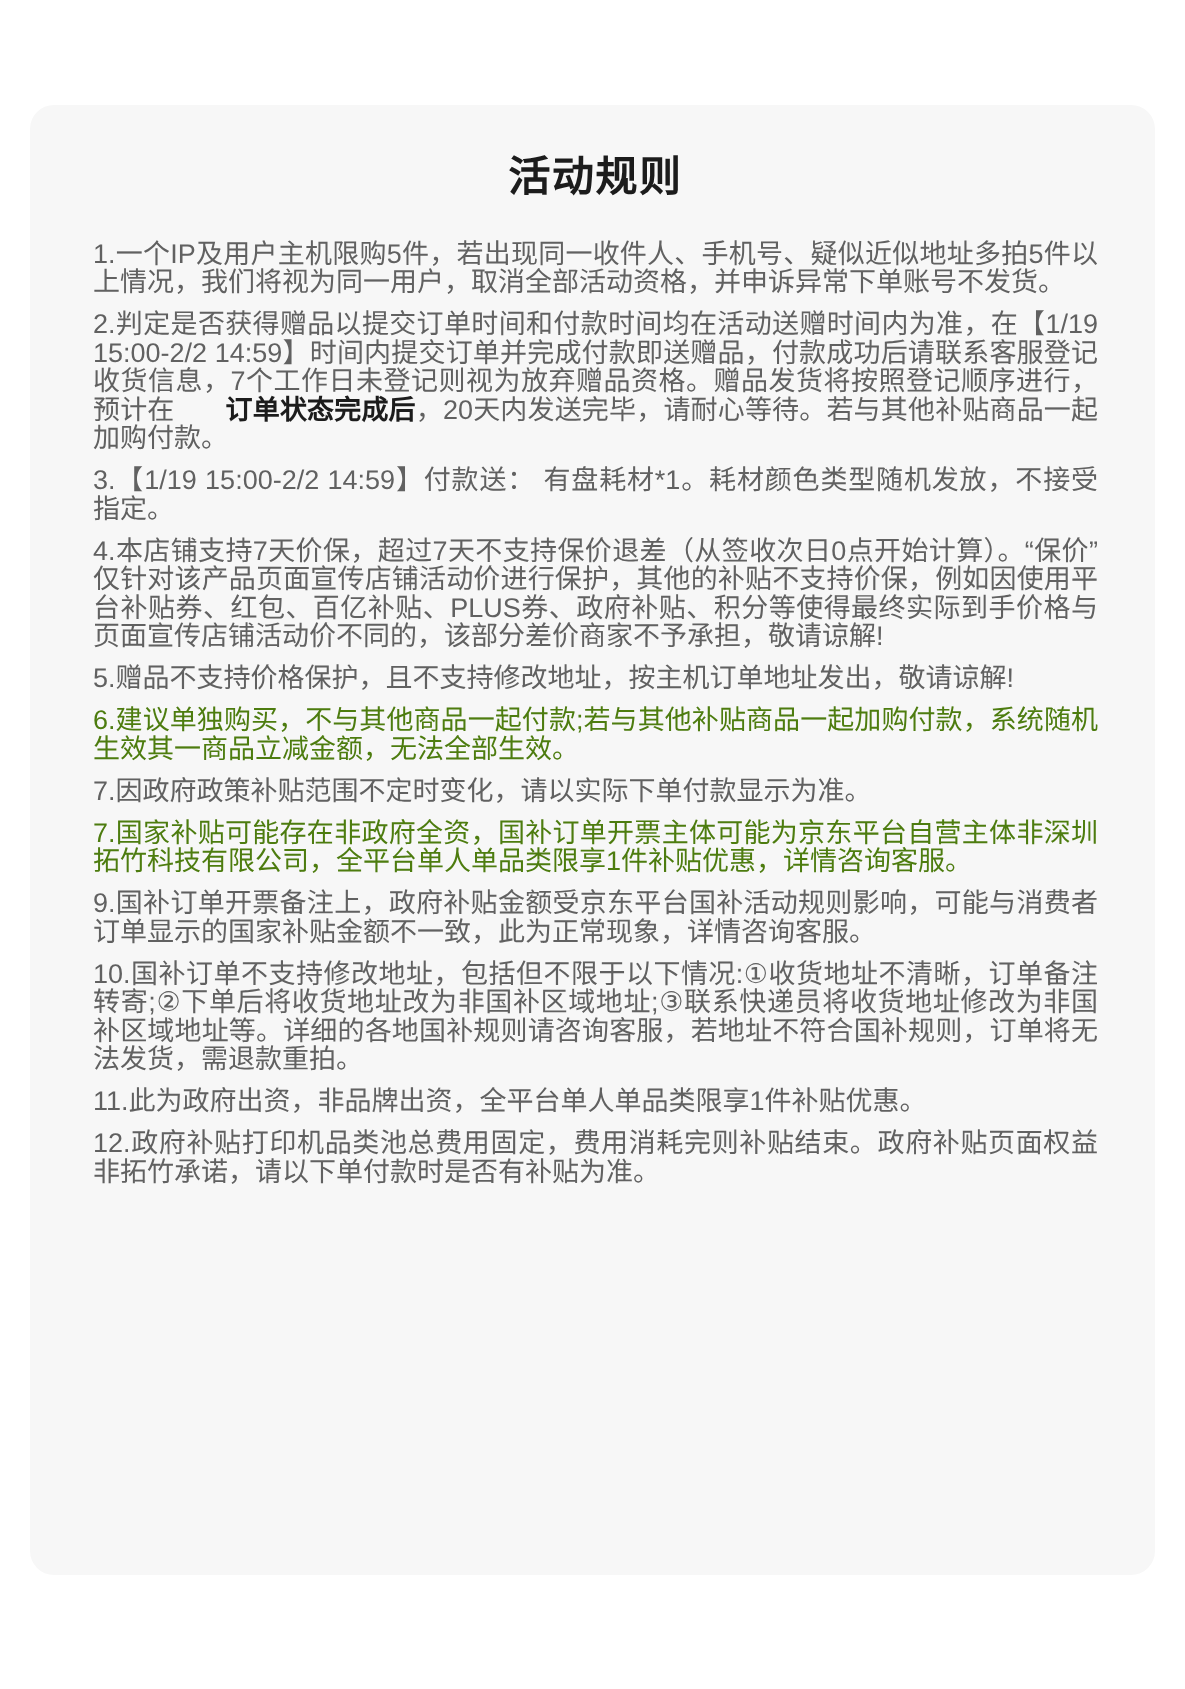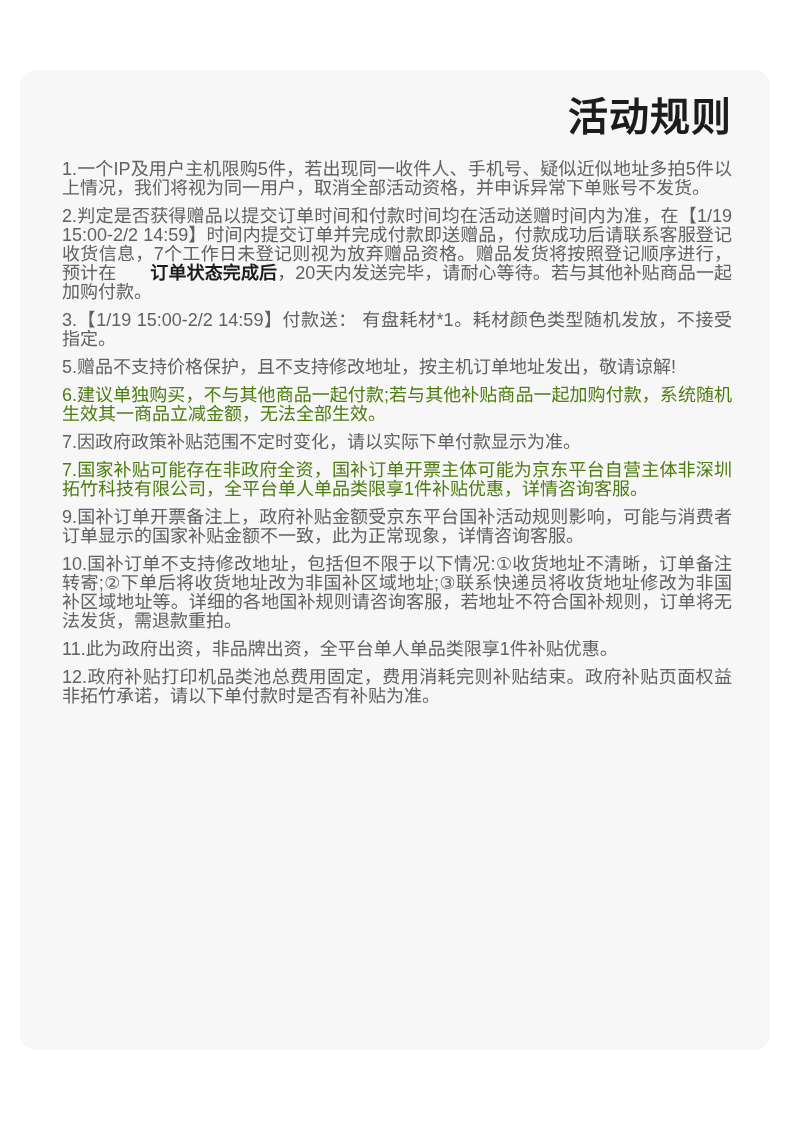--- a/index.html
+++ b/index.html
@@ -21,27 +21,26 @@
     top: 70px;
     width: 750px;
     min-height: 980px;
     box-sizing: border-box;
     background: #f7f7f7;
     border-radius: 16px;
     padding: 22px 38px 26px 42px;
   }
   .rules-title {
     margin: 4px 0 20px 0;
-    text-align: right;
-    font-size: 40px;
+    text-align: center;
+    font-size: 28px;
     line-height: 44px;
     font-weight: 700;
     color: #1c1c1c;
     letter-spacing: 1px;
-    font-family: Liberation Serif, serif;
   }
   .rule {
     margin: 0 0 9px 0;
     font-size: 18px;
     line-height: 19px;
     color: #616161;
     font-weight: 400;
     text-align: justify;
     text-justify: inter-ideograph;
     word-break: break-all;
@@ -60,20 +59,21 @@
 </head>
 <body>
 
 <div class="page" style="background: rgb(255, 255, 255);">
   <div class="rules-card" style="background: rgb(247, 247, 247);">
     <h1 class="rules-title">活动规则</h1>
     <div>
         <p class="rule"><span>1.一个IP及用户主机限购5件，若出现同一收件人、手机号、疑似近似地址多拍5件以上情况，我们将视为同一用户，取消全部活动资格，并申诉异常下单账号不发货。</span></p>
         <p class="rule"><span>2.判定是否获得赠品以提交订单时间和付款时间均在活动送赠时间内为准，在【1/19 15:00-2/2 14:59】时间内提交订单并完成付款即送赠品，付款成功后请联系客服登记收货信息，7个工作日未登记则视为放弃赠品资格。赠品发货将按照登记顺序进行，预计在</span><span class="bold-inline">订单状态完成后</span><span>，20天内发送完毕，请耐心等待。若与其他补贴商品一起加购付款。</span></p>
         <p class="rule"><span>3.【1/19 15:00-2/2 14:59】付款送： 有盘耗材*1。耗材颜色类型随机发放，不接受指定。</span></p>
+        <p class="rule"><span>4.本店铺支持7天价保，超过7天不支持保价退差（从签收次日0点开始计算）。“保价”仅针对该产品页面宣传店铺活动价进行保护，其他的补贴不支持价保，例如因使用平台补贴券、红包、百亿补贴、PLUS券、政府补贴、积分等使得最终实际到手价格与页面宣传店铺活动价不同的，该部分差价商家不予承担，敬请谅解!</span></p>
         <p class="rule"><span>5.赠品不支持价格保护，且不支持修改地址，按主机订单地址发出，敬请谅解!</span></p>
         <p class="rule bold"><span>6.建议单独购买，不与其他商品一起付款;若与其他补贴商品一起加购付款，系统随机生效其一商品立减金额，无法全部生效。</span></p>
         <p class="rule"><span>7.因政府政策补贴范围不定时变化，请以实际下单付款显示为准。</span></p>
         <p class="rule bold"><span>7.国家补贴可能存在非政府全资，国补订单开票主体可能为京东平台自营主体非深圳拓竹科技有限公司，全平台单人单品类限享1件补贴优惠，详情咨询客服。</span></p>
         <p class="rule"><span>9.国补订单开票备注上，政府补贴金额受京东平台国补活动规则影响，可能与消费者订单显示的国家补贴金额不一致，此为正常现象，详情咨询客服。</span></p>
         <p class="rule"><span>10.国补订单不支持修改地址，包括但不限于以下情况:①收货地址不清晰，订单备注转寄;②下单后将收货地址改为非国补区域地址;③联系快递员将收货地址修改为非国补区域地址等。详细的各地国补规则请咨询客服，若地址不符合国补规则，订单将无法发货，需退款重拍。</span></p>
         <p class="rule"><span>11.此为政府出资，非品牌出资，全平台单人单品类限享1件补贴优惠。</span></p>
         <p class="rule"><span>12.政府补贴打印机品类池总费用固定，费用消耗完则补贴结束。政府补贴页面权益非拓竹承诺，请以下单付款时是否有补贴为准。</span></p>
       </div>
   </div>

